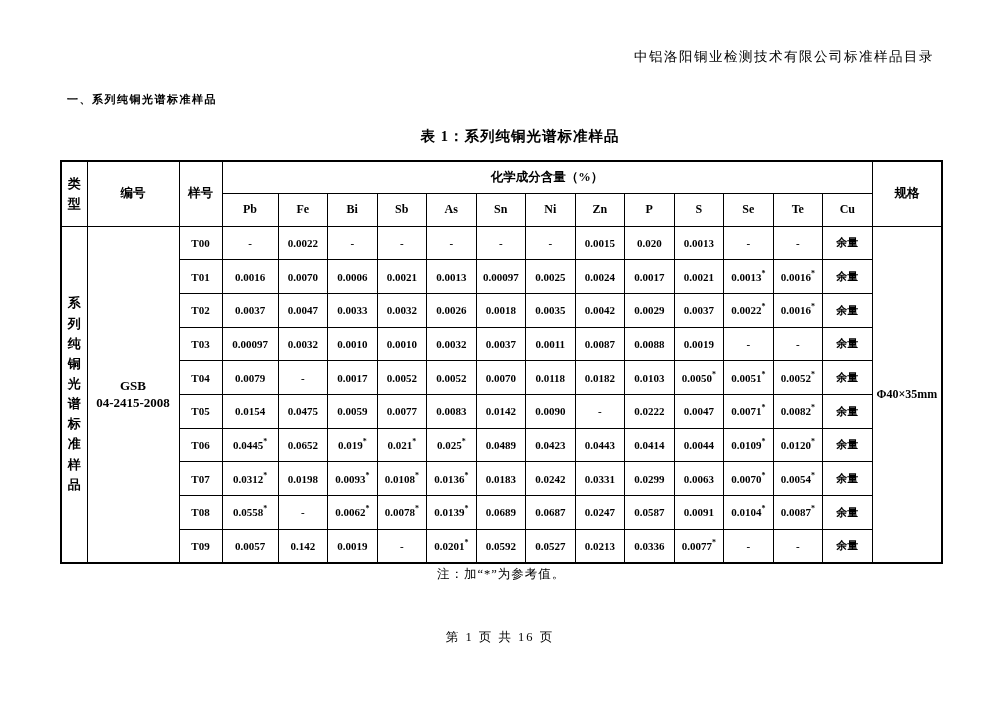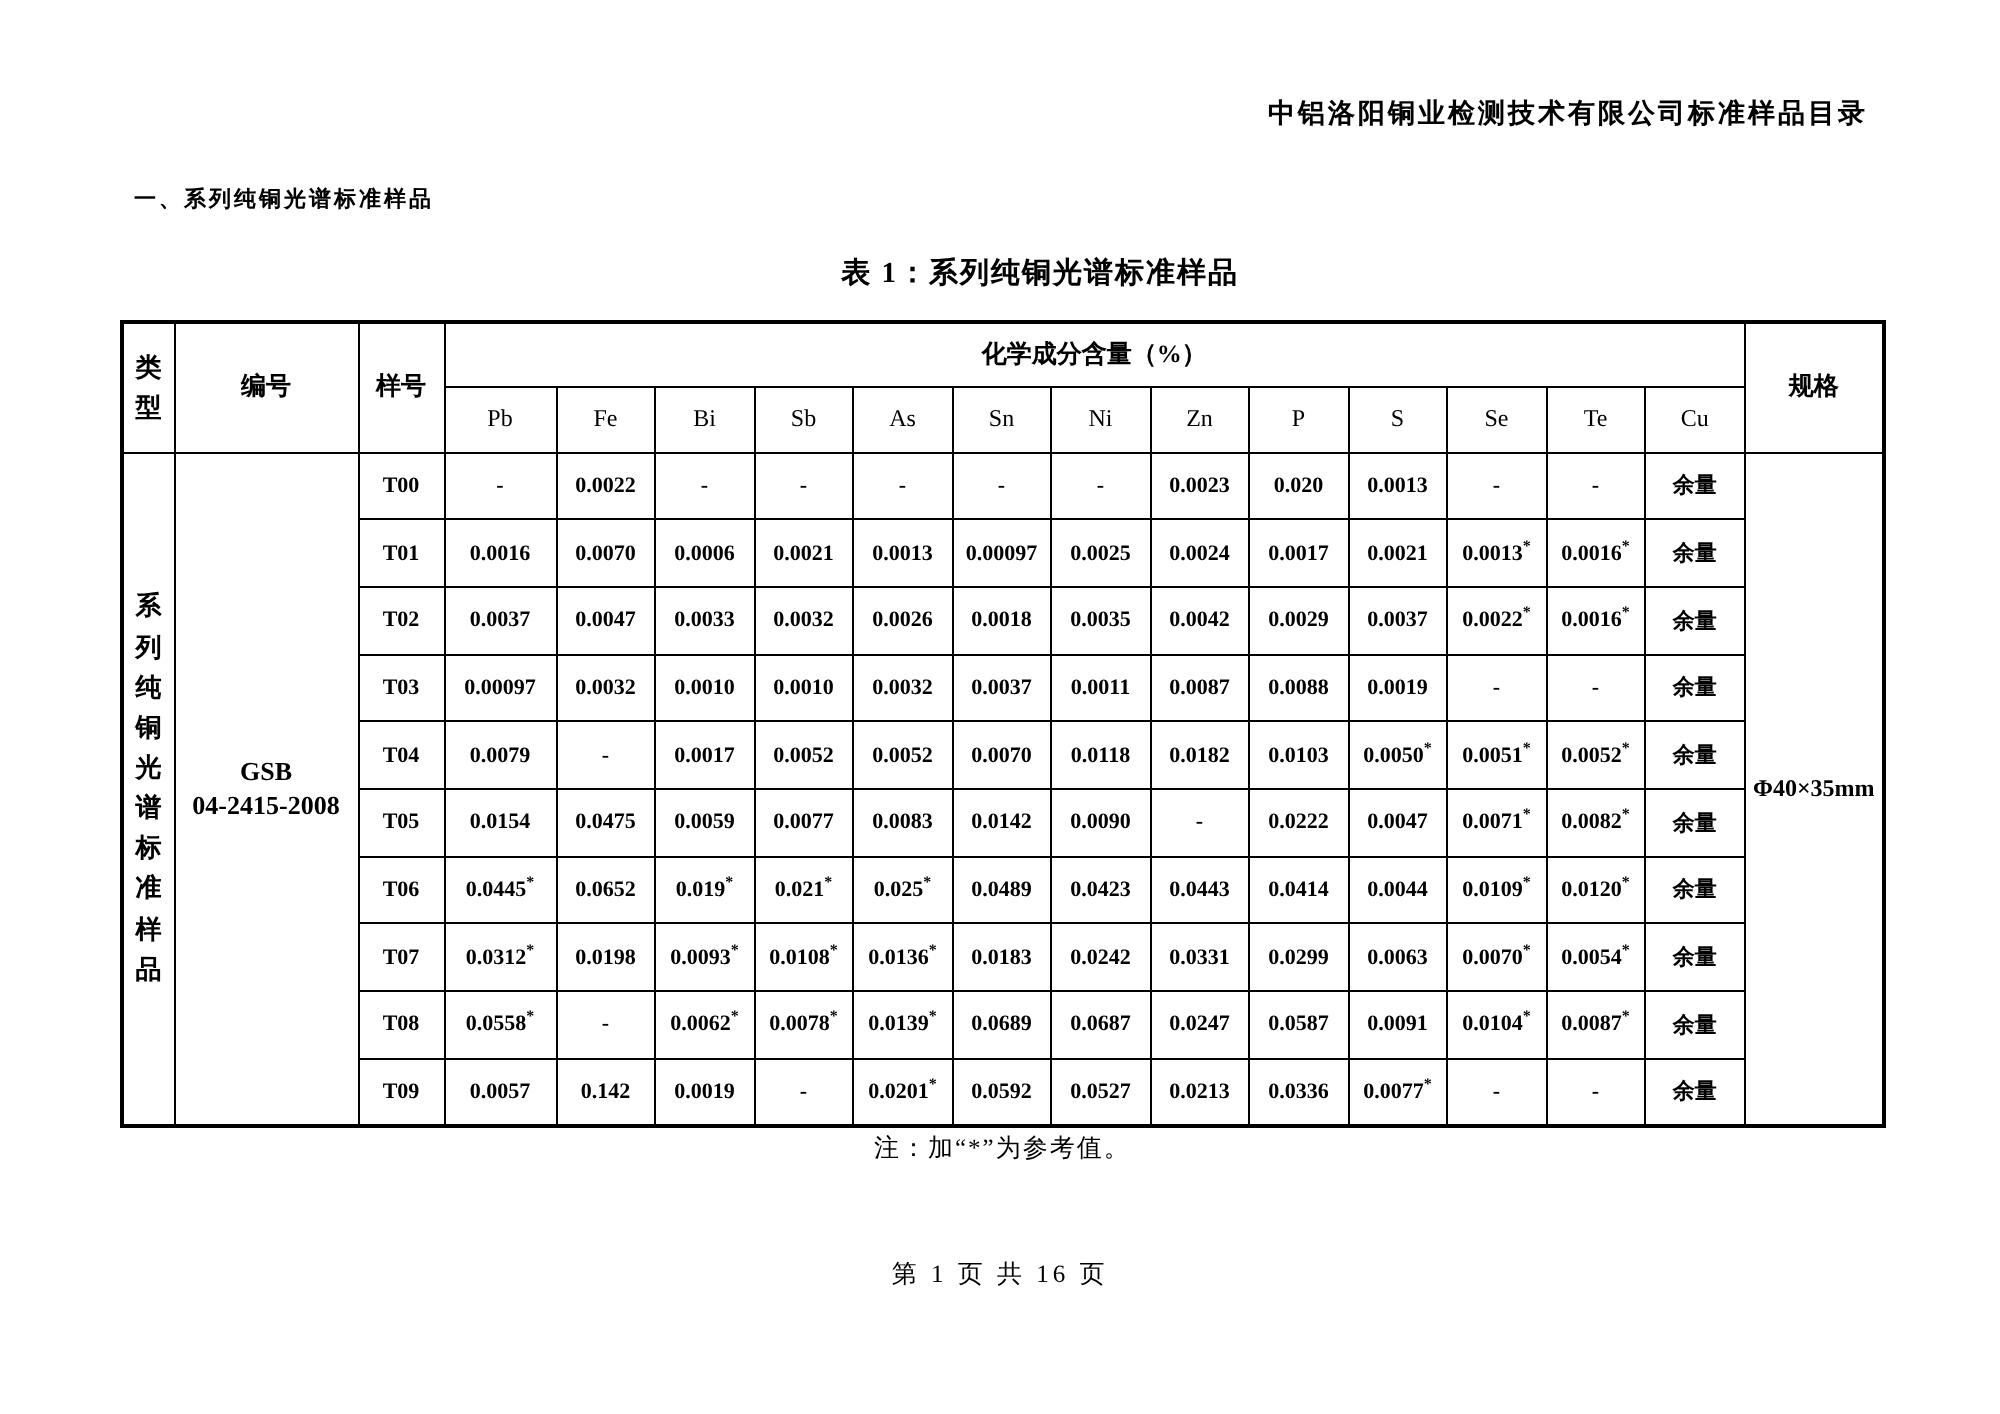--- a/index.html
+++ b/index.html
@@ -2,21 +2,21 @@
 <html><head>
 <meta charset="utf-8">
 <style>
   html,body{margin:0;padding:0;}
   body{
     width:1000px;height:707px;position:relative;background:#ffffff;color:#000;
     font-family:"Liberation Serif","DejaVu Serif",serif;overflow:hidden;
   }
   .header-right{
     position:absolute;top:48px;right:66px;
-    font-size:13.5px;font-weight:bold;letter-spacing:1.5px;
+    font-size:13.5px;font-weight:normal;letter-spacing:1.5px;
   }
   .section-heading{
     position:absolute;top:92px;left:67px;
     font-size:11px;font-weight:bold;letter-spacing:1.5px;
   }
   .table-title{
     position:absolute;top:127px;left:0;width:100%;text-align:center;
     font-size:14.5px;font-weight:bold;letter-spacing:1px;margin-left:20px;
   }
   table.main{
@@ -25,21 +25,21 @@
     border:2px solid #000;
   }
   .main th,.main td{
     border:1px solid #000;text-align:center;vertical-align:middle;
     padding:0;overflow:hidden;
   }
   .main thead tr.r1{height:32px;padding-left:16px;}
   .main thead tr.r2{height:33px;}
   .main tbody tr{height:33.7px;}
   .th-cn{font-size:12.5px;font-weight:bold;}
-  .th-el{font-size:12px;font-weight:normal;}
+  .th-el{font-size:12px;font-weight:bold;}
   .vert{
     width:15px;margin:0 auto;word-break:break-all;
     font-size:13px;font-weight:bold;line-height:1.55;
   }
   .code-cell{font-size:13px;font-weight:bold;line-height:1.35;}
   .sample-cell{font-size:11px;font-weight:bold;}
   .val{font-size:11px;font-weight:bold;}
   .spec-cell{font-size:12px;font-weight:bold;}
   .val sup{font-size:8px;line-height:0;}
   .note{position:absolute;left:437px;top:566px;font-size:12.5px;letter-spacing:1px;}
@@ -108,21 +108,21 @@
           <div>04-2415-2008</div>
         </td>
         <td class="sample-cell">T00</td>
         <td class="val">-</td>
         <td class="val">0.0022</td>
         <td class="val">-</td>
         <td class="val">-</td>
         <td class="val">-</td>
         <td class="val">-</td>
         <td class="val">-</td>
-        <td class="val">0.0023</td>
+        <td class="val">0.0015</td>
         <td class="val">0.020</td>
         <td class="val">0.0013</td>
         <td class="val">-</td>
         <td class="val">-</td>
         <td class="val">余量</td>
         <td rowspan="10" class="spec-cell">Φ40×35mm</td>
       </tr>
       <tr>
         <td class="sample-cell">T01</td>
         <td class="val">0.0016</td>

